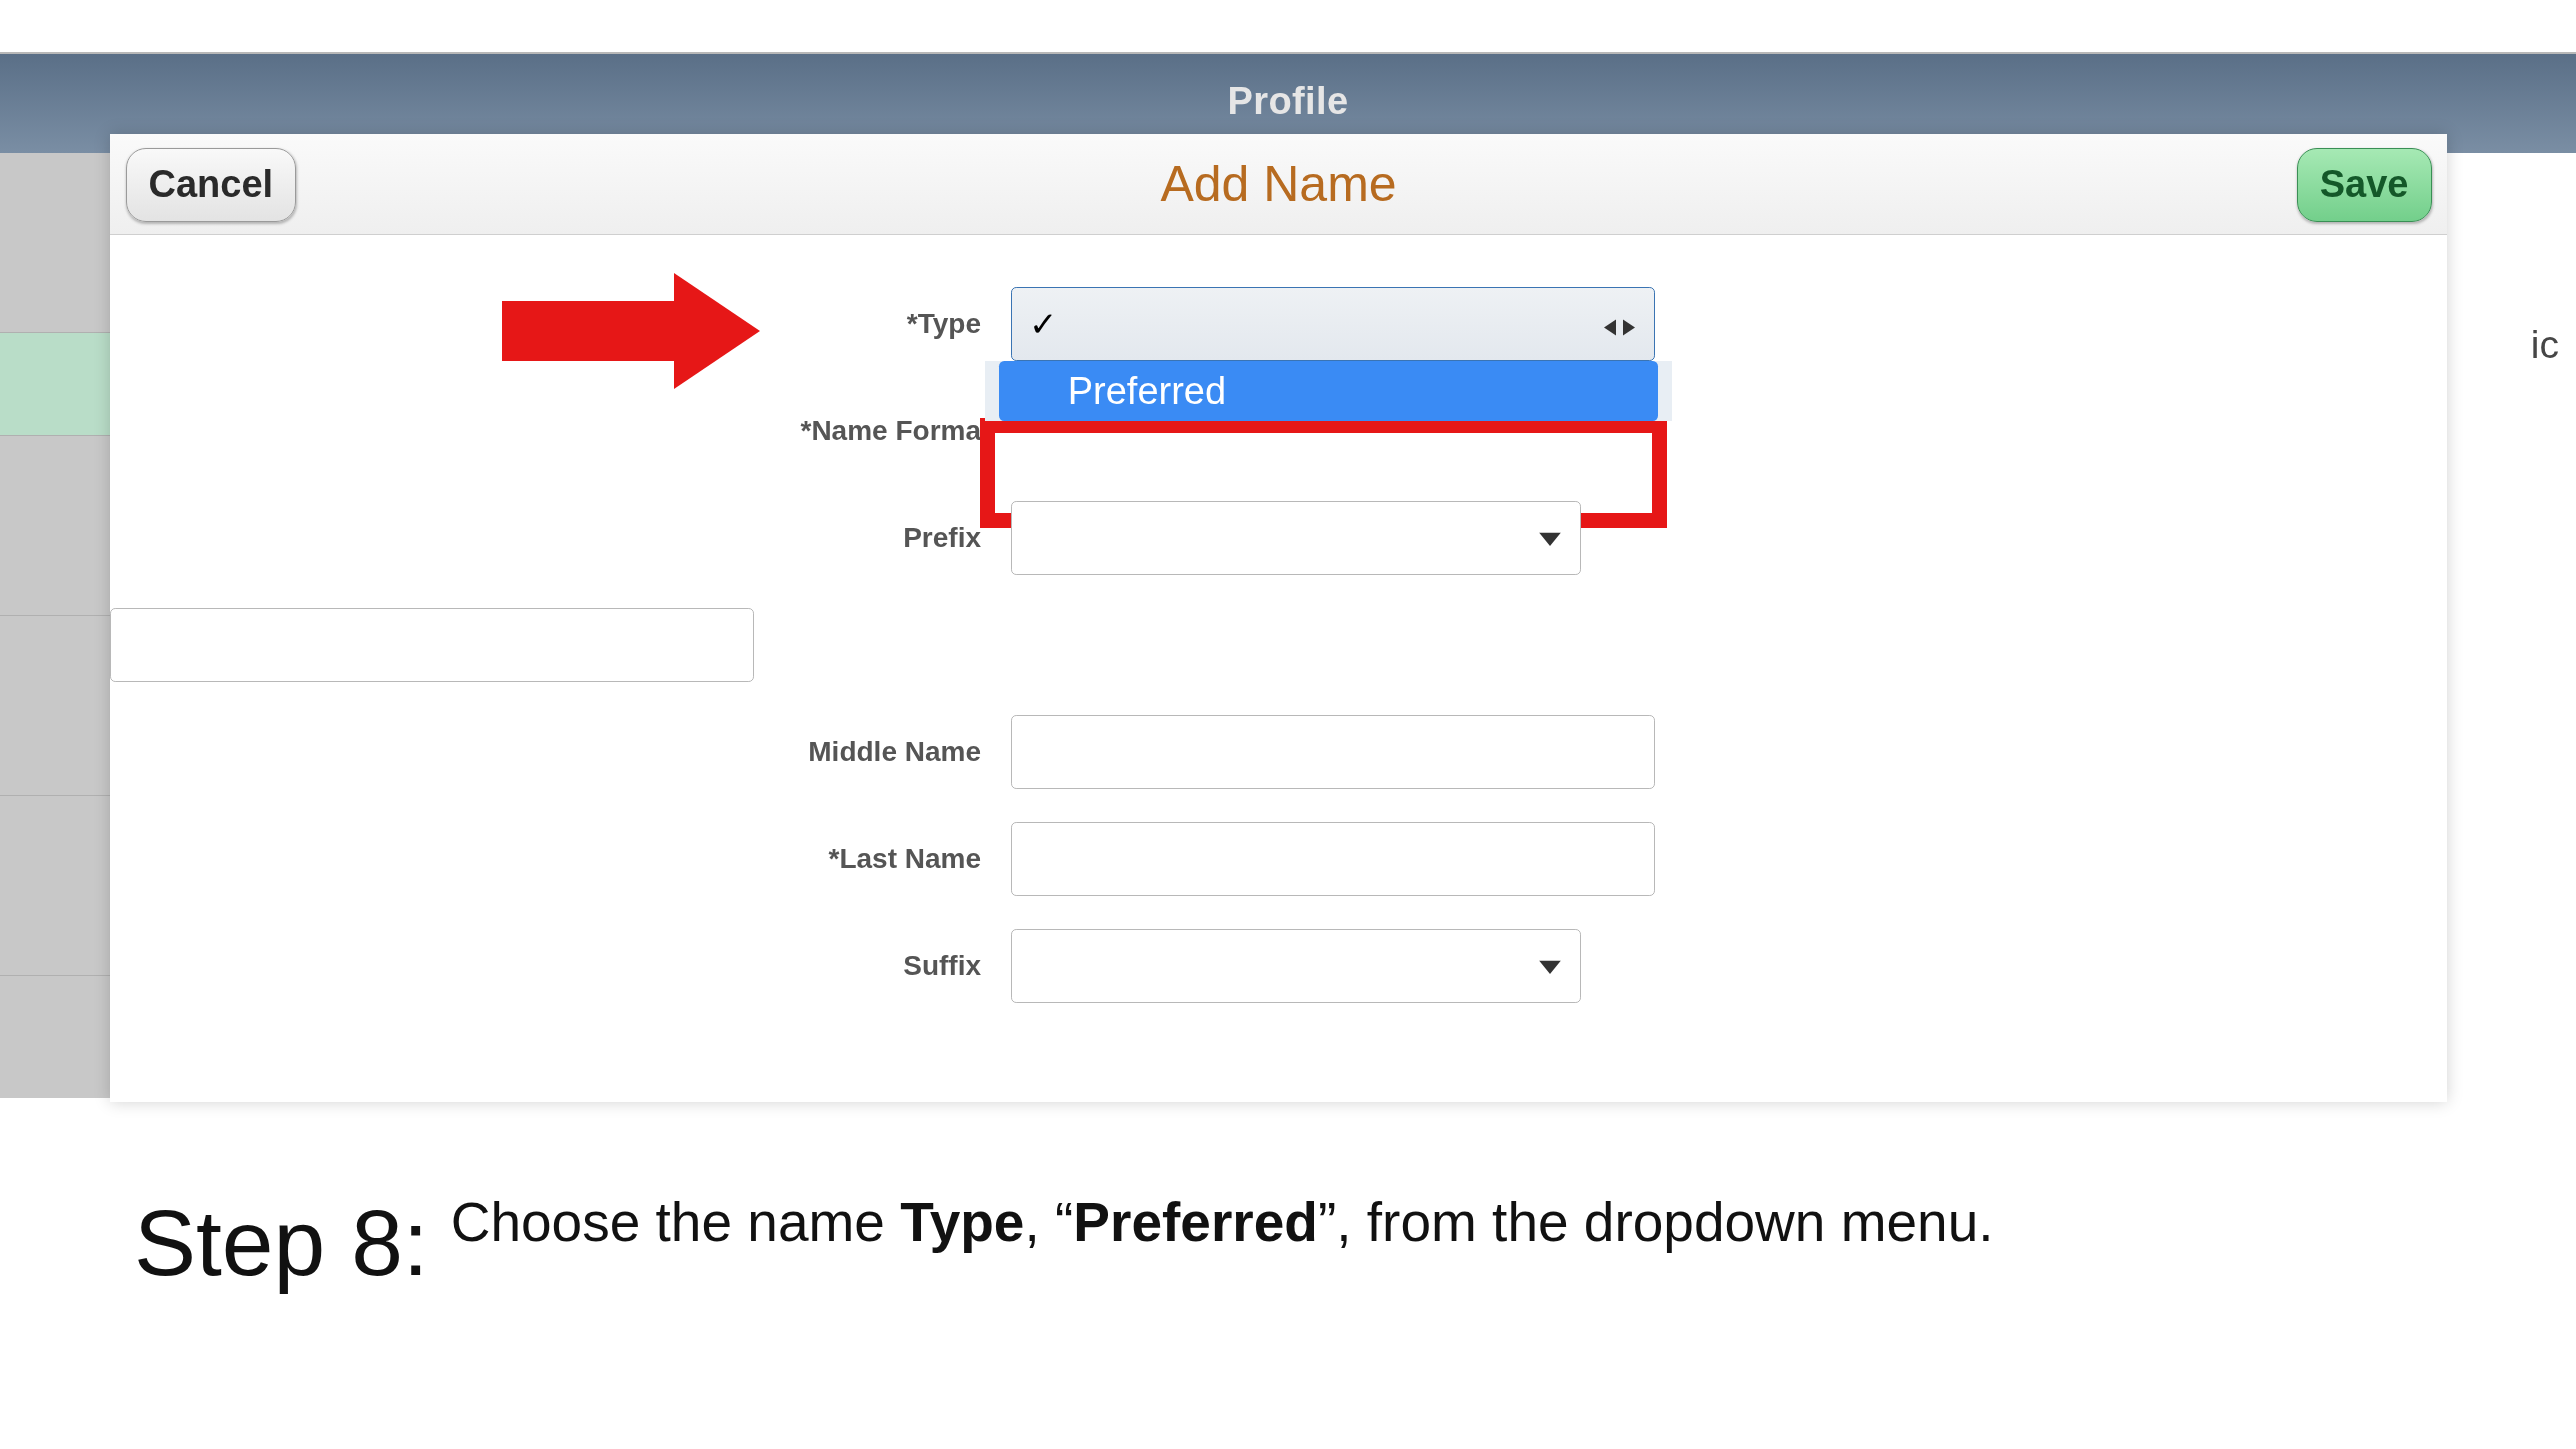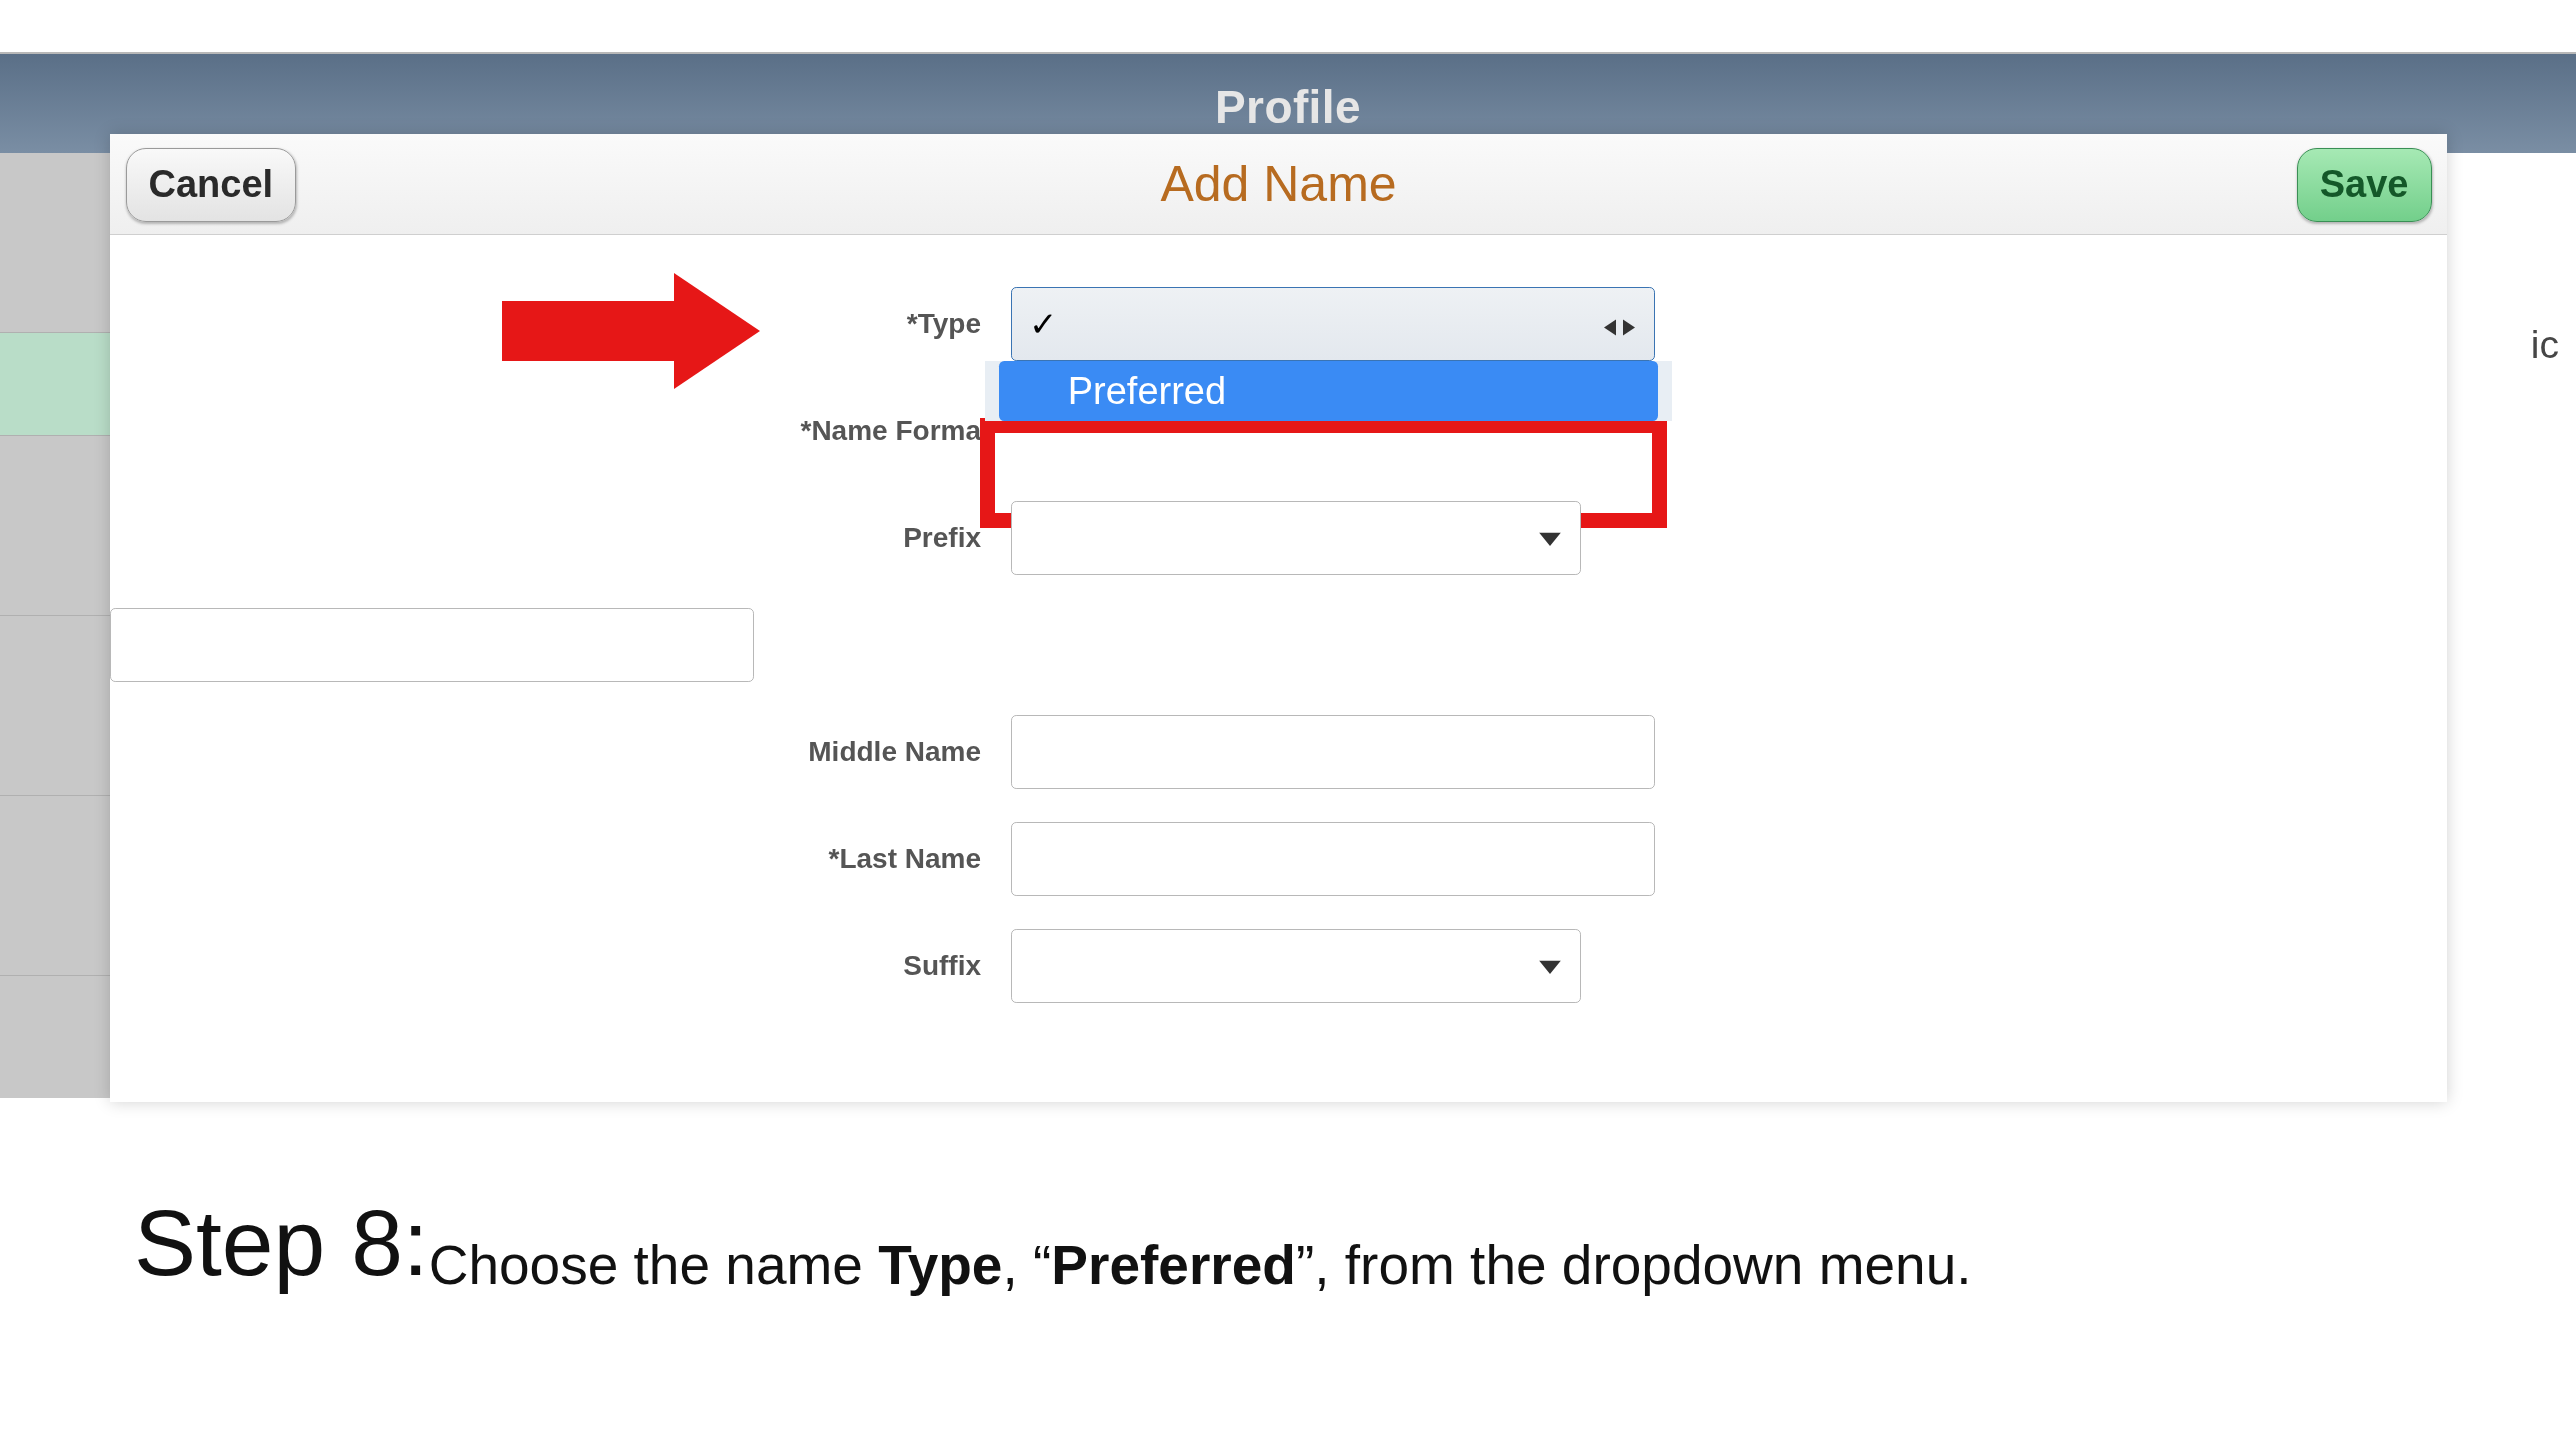--- a/index.html
+++ b/index.html
@@ -15,21 +15,21 @@
   
   .bg-topbar {
     position: absolute;
     top: 52px; left: 0; right: 0;
     height: 101px;
     background: linear-gradient(to bottom, #5a6f87, #7a8ea4);
     border-top: 2.6px solid #b8b8b8;
   }
   .bg-topbar-title {
     color: #e6e6e6;
-    font-size: 46px;
+    font-size: 38px;
     font-weight: bold;
     text-align: center;
     padding-top: 26px;
     letter-spacing: 0.4px;
   }
   .bg-sidebar {
     position: absolute;
     left: 0; top: 153px;
     width: 112px; height: 945px;
     background: #c8c8c8;
@@ -230,21 +230,22 @@
 
   
   .instructions {
     position: absolute;
     left: 134px;
     top: 1190px;
     width: 2318px;
     font-size: 62px;
     color: #111;
     display: flex;
-    align-items: flex-end;
+    align-items: flex-start;
+    gap: 22px;
   }
   .instructions .steplabel {
     font-size: 93px;
     font-weight: 500;
     font-family: "Segoe UI", Arial, sans-serif;
   }
   .instructions .steptext {
     font-size: 55px;
     font-family: "Segoe UI", Arial, sans-serif;
   }

